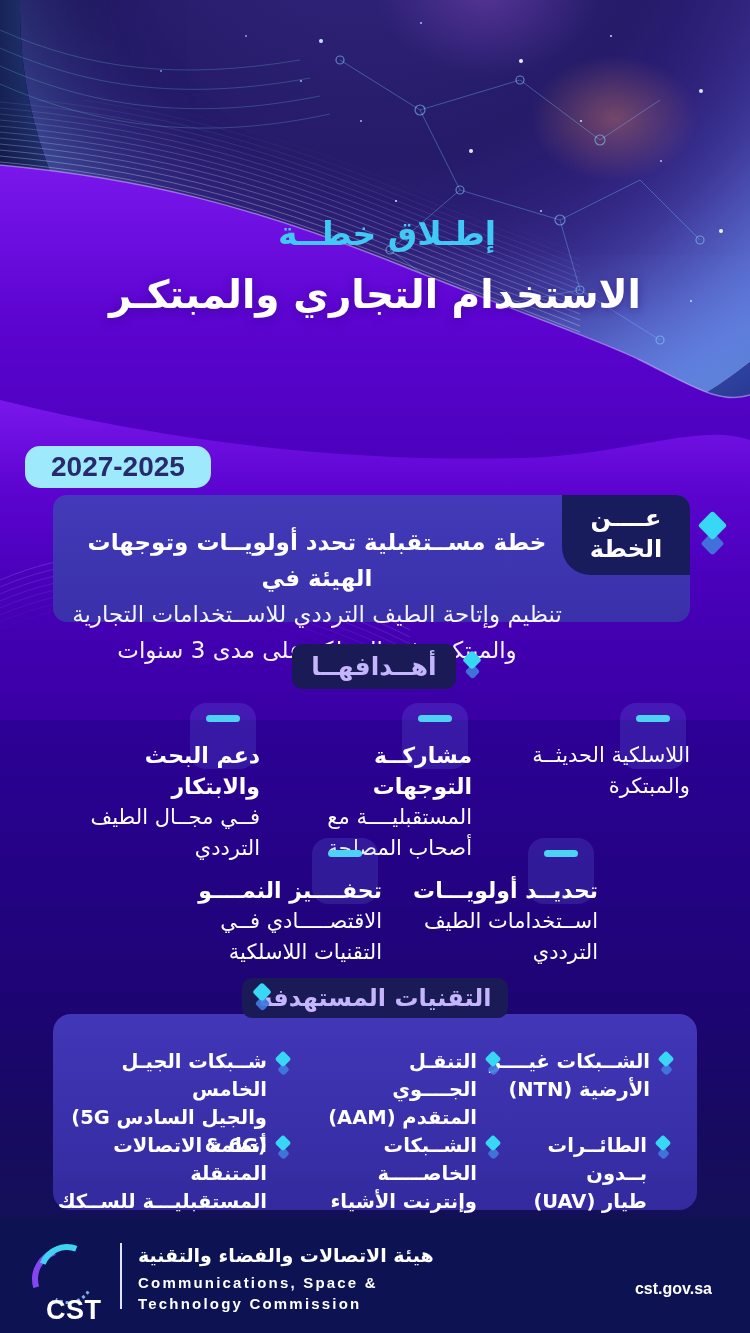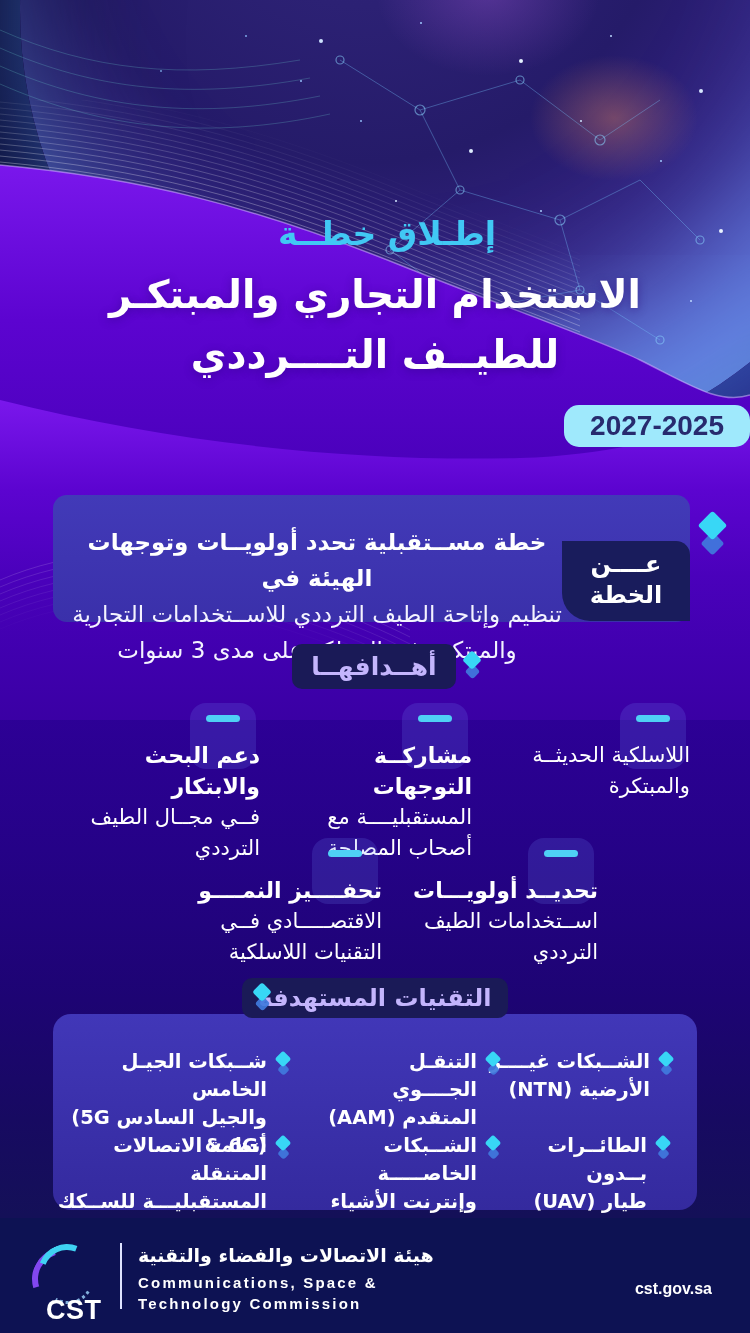--- a/index.html
+++ b/index.html
@@ -37,21 +37,21 @@
   
   .wave { position:absolute; left:0; top:100px; }
 
   
   .kicker { position:absolute; top:214px; left:12px; width:100%; text-align:center;
     font-size:33px; font-weight:bold; color:#41c8f4; z-index:6; }
   .title-line { position:absolute; left:0; width:100%; text-align:center;
     font-size:39px; font-weight:bold; color:#ffffff; z-index:6;
     text-shadow:0 2px 10px rgba(40,0,120,.45); }
   .title-1 { top:272px; } .title-2 { top:332px; }
-  .badge { position:absolute; top:405px; left:0; width:100%; text-align:right; z-index:6;padding-left:25px; }
+  .badge { position:absolute; top:446px; left:0; width:100%; text-align:left; z-index:6;padding-left:25px; }
   .badge span { display:inline-block; background:#9fe9fc; color:#272b6e; border-radius:15px;
     padding:5px 26px; font-size:28px; font-weight:bold;
     font-family:"Liberation Sans","DejaVu Sans",sans-serif; }
 
   
   .dd { position:absolute; z-index:0; }
   .dd i { position:absolute; display:block; transform:rotate(45deg); border-radius:3px; }
   .dd .d1 { background:#38d7f6; z-index:1; }
   .dd .d2 { background:#4079dd; opacity:.92; z-index:-1; }
   .dd-lg { width:26px; height:42px; }
@@ -62,21 +62,21 @@
   .dd-md .d2 { width:11px; height:11px; left:2.5px; top:13px; }
   .dd-sm { position:relative; flex:0 0 auto; width:16px; height:24px; margin-top:5px; }
   .dd-sm .d1 { width:12px; height:12px; left:1px; top:0; }
   .dd-sm .d2 { width:9px;  height:9px;  left:2.5px; top:12px; }
 
   
   .about-box { position:absolute; left:53px; top:495px; width:637px; height:127px;
     background:linear-gradient(180deg,#423ab8,#3a30aa); border-radius:14px; z-index:6; }
   .about-label { position:absolute; right:0; top:0; width:128px; height:80px;
     background:#191c5c; border-radius:0 14px 0 28px; text-align:center;
-    color:#fff; font-weight:bold; font-size:24px; line-height:31px; padding-top:8px; direction:rtl;margin-top:46px; }
+    color:#fff; font-weight:bold; font-size:24px; line-height:31px; padding-top:8px; direction:rtl; }
   .about-text { position:absolute; left:14px; top:13px; width:500px; text-align:center;
     direction:rtl; color:#f4f3ff; font-size:23px; line-height:36px;margin-top:16px; }
   .about-text .b { font-weight:bold; color:#ffffff; display:block; }
   .about-text span { display:block; }
 
   
   .sec-header { position:absolute; background:#1a1a57; border-radius:10px; text-align:center;
     color:#c4b5fd; font-weight:bold; z-index:6; direction:rtl; }
   .obj-header { left:292px; top:644px; width:164px; height:45px; font-size:25px; line-height:45px; }
   .tech-header { left:242px; top:978px; width:266px; height:40px; font-size:24px; line-height:40px; }
@@ -190,21 +190,20 @@
         <path d="M0,480 C70,450 150,445 230,465 C300,482 360,505 410,530" fill="none" stroke="#ffffff" stroke-width="1" opacity="0.088" transform="translate(0,21)"></path>
         <path d="M0,480 C70,450 150,445 230,465 C300,482 360,505 410,530" fill="none" stroke="#ffffff" stroke-width="1" opacity="0.070" transform="translate(0,28)"></path>
         <path d="M0,480 C70,450 150,445 230,465 C300,482 360,505 410,530" fill="none" stroke="#ffffff" stroke-width="1" opacity="0.053" transform="translate(0,35)"></path>
         <path d="M0,480 C70,450 150,445 230,465 C300,482 360,505 410,530" fill="none" stroke="#ffffff" stroke-width="1" opacity="0.035" transform="translate(0,42)"></path>
         <path d="M0,480 C70,450 150,445 230,465 C300,482 360,505 410,530" fill="none" stroke="#ffffff" stroke-width="1" opacity="0.018" transform="translate(0,49)"></path>
       </g>
   </svg>
 
   <div class="kicker">إطـلاق خطــة</div>
   <div class="title-line title-1">الاستخدام التجاري والمبتكـر</div>
-  <div class="title-line title-2">للطيــف التــــرددي</div>
   <div class="badge">
     <span dir="ltr">2027-2025</span>
   </div>
 
   <div class="about-box">
     <div class="about-label">
       <span>عــــن</span><br>
       <span>الخطة</span>
     </div>
     <span class="dd dd-lg" style="right:-36px; top:20px;">

